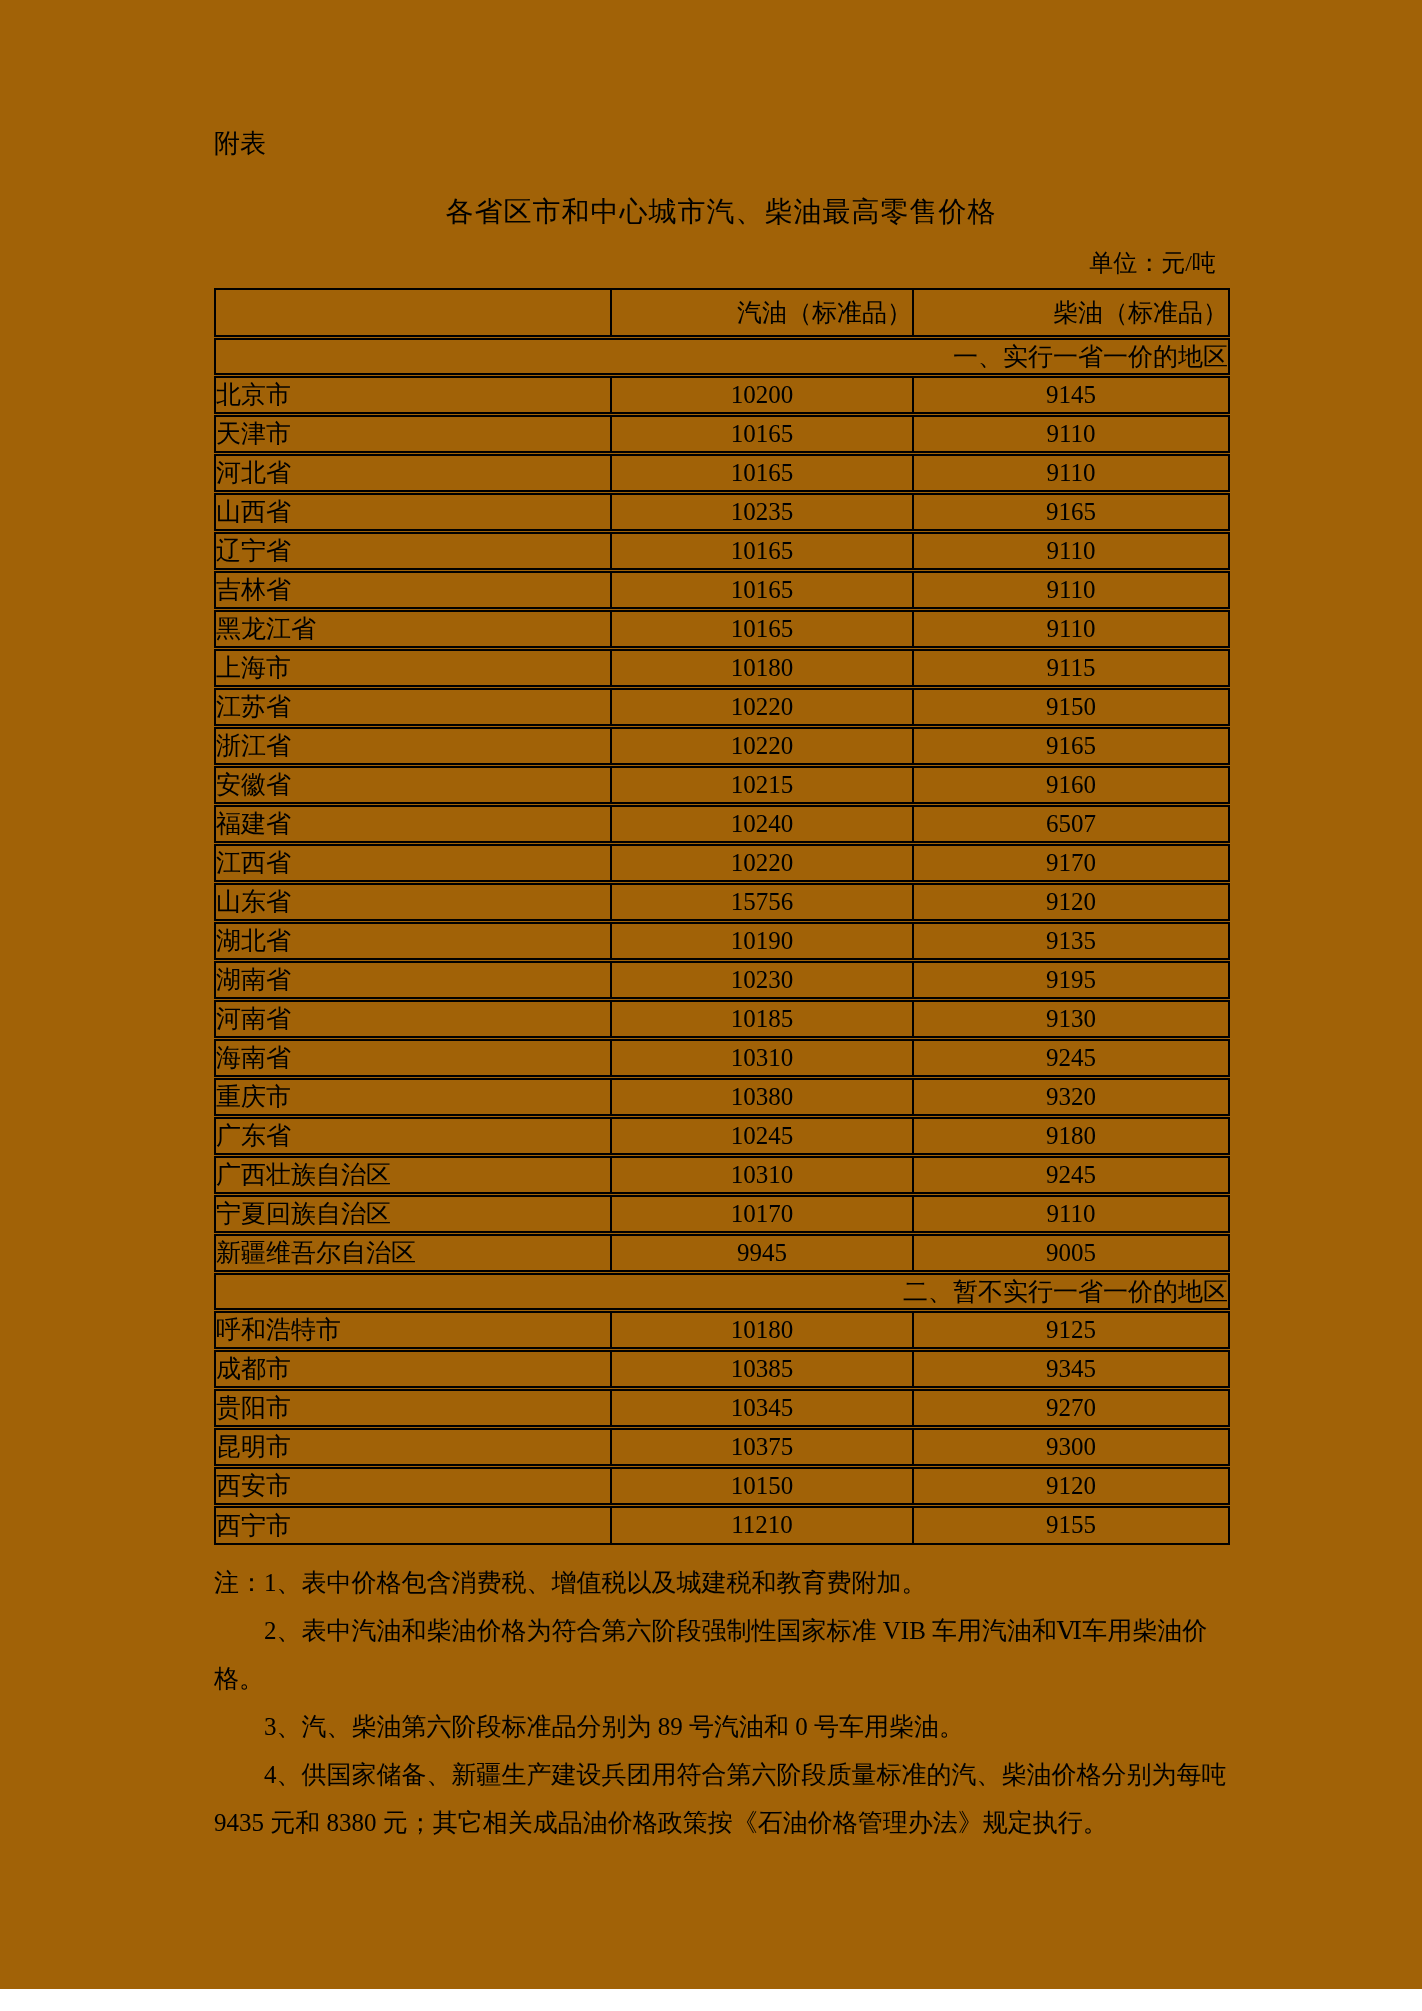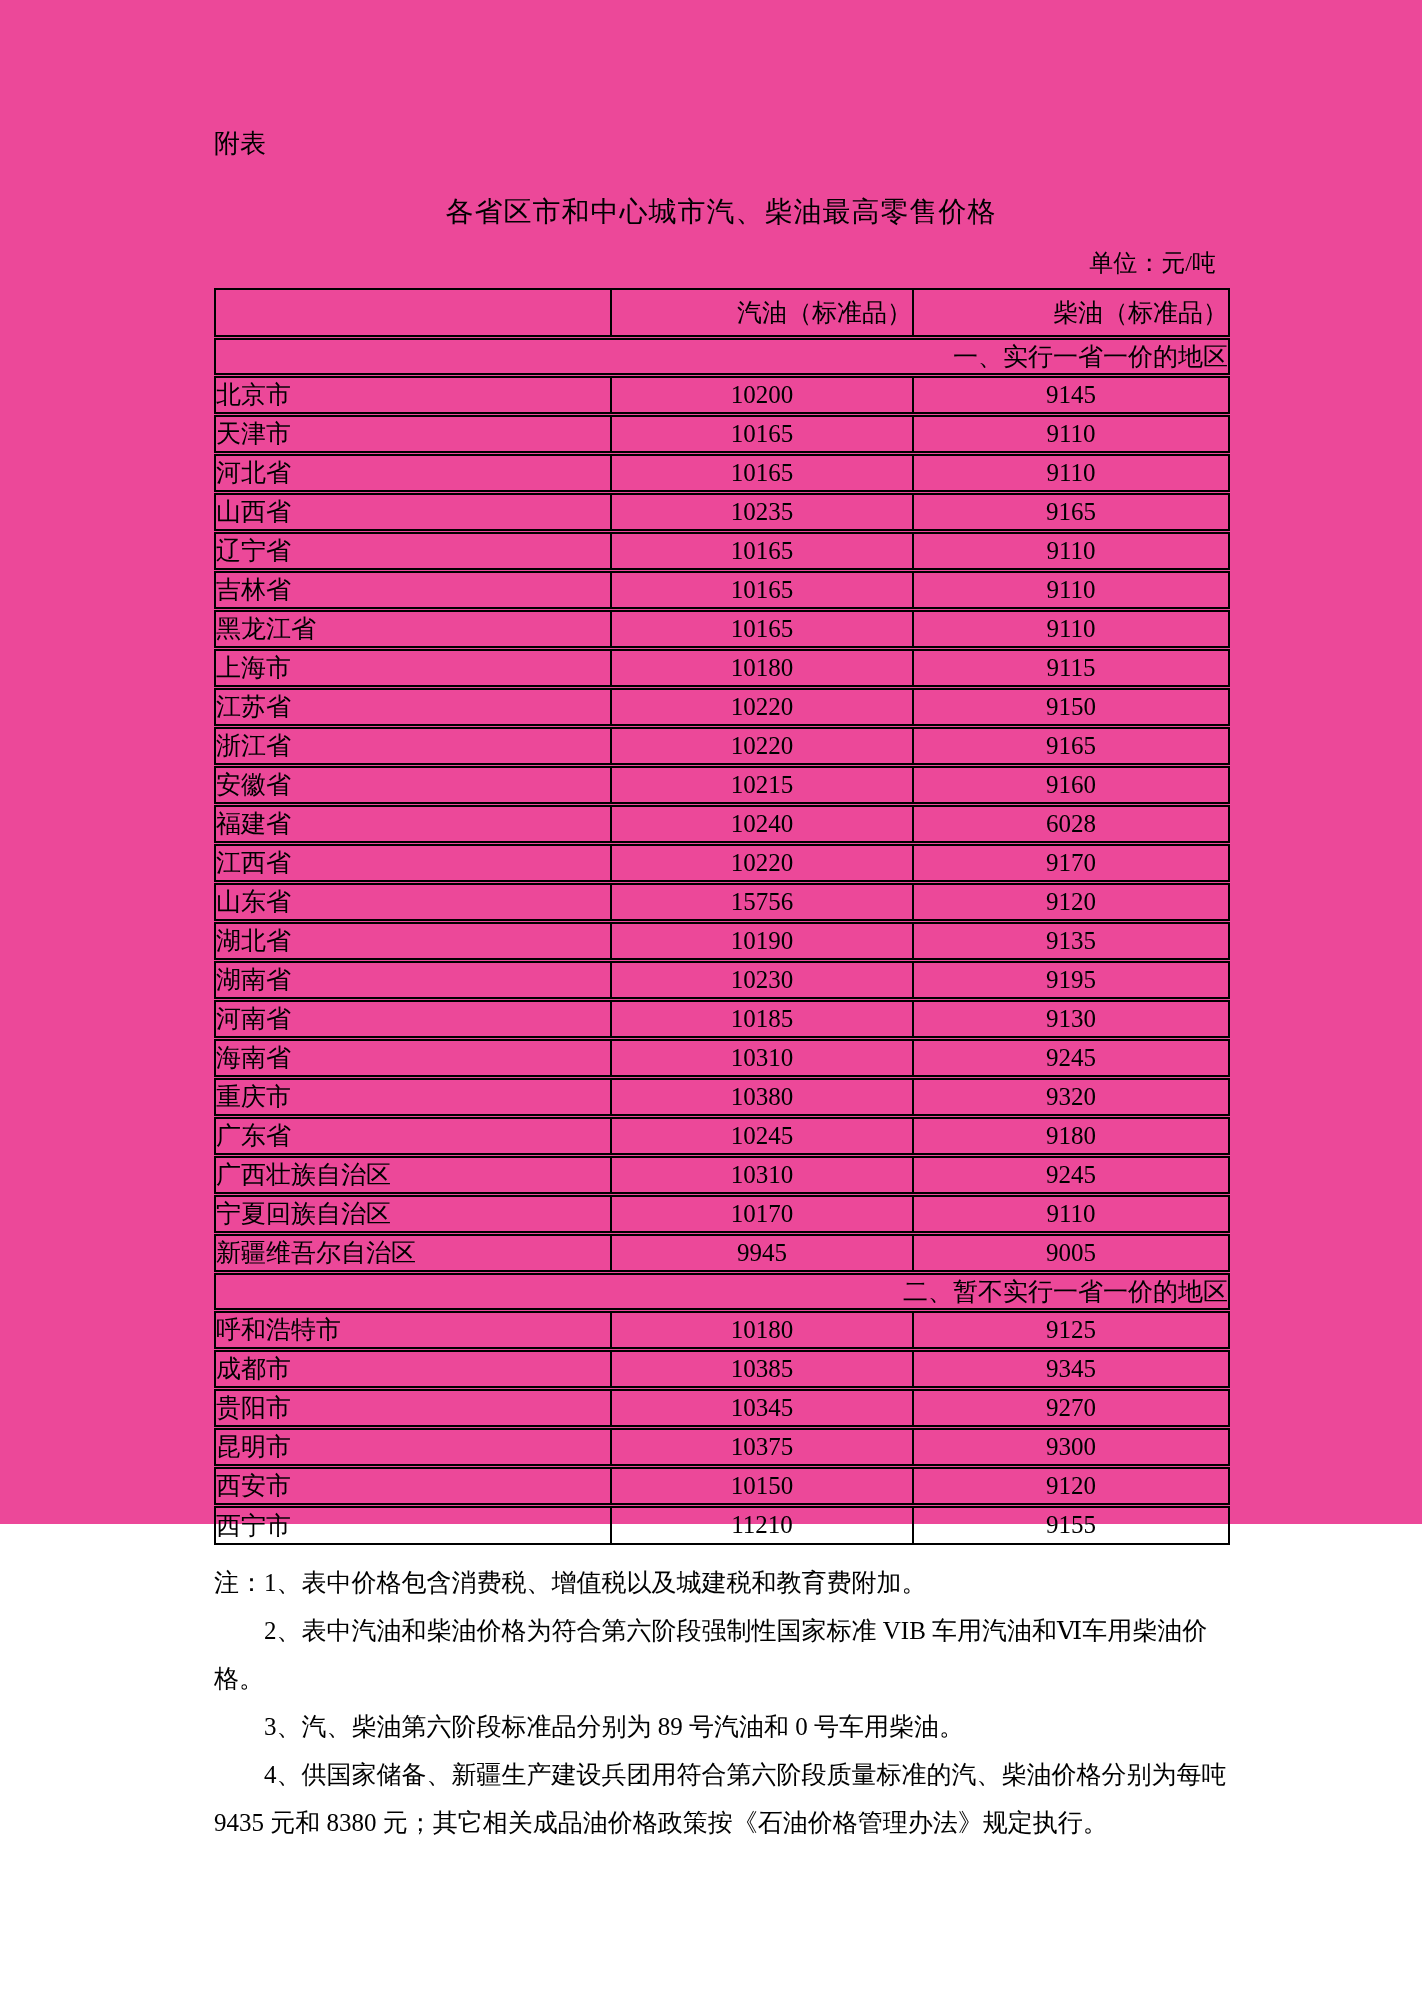--- a/index.html
+++ b/index.html
@@ -4,21 +4,21 @@
 <style>
   * { margin: 0; padding: 0; box-sizing: border-box; }
   html, body { background: #ffffff; }
   body {
     width: 1422px; height: 2011px;
     font-family: "Liberation Serif", "DejaVu Serif", serif;
     color: #000;
     position: relative;
     overflow: hidden;
   }
-  .page { position: absolute; left: 0; top: 0; width: 1422px; height: 1524px; background: #ec4899; }
+  .page { position: absolute; left: 0; top: 0; width: 1422px; height: 1989px; background: #a16207; }
   .content { position: absolute; left: 214px; top: 128px; width: 1014px; }
 
   .appendix-label {
     font-size: 26px;
     line-height: 32px;
     text-align: left;
   }
   .doc-title {
     margin-top: 32px;
     font-family: "Liberation Sans", "DejaVu Sans", sans-serif;
@@ -156,21 +156,21 @@
             <td class="price-cell">9165</td>
           </tr>
           <tr class="data-row">
             <td class="region-cell">安徽省</td>
             <td class="price-cell">10215</td>
             <td class="price-cell">9160</td>
           </tr>
           <tr class="data-row">
             <td class="region-cell">福建省</td>
             <td class="price-cell">10240</td>
-            <td class="price-cell">6028</td>
+            <td class="price-cell">6507</td>
           </tr>
           <tr class="data-row">
             <td class="region-cell">江西省</td>
             <td class="price-cell">10220</td>
             <td class="price-cell">9170</td>
           </tr>
           <tr class="data-row">
             <td class="region-cell">山东省</td>
             <td class="price-cell">15756</td>
             <td class="price-cell">9120</td>

